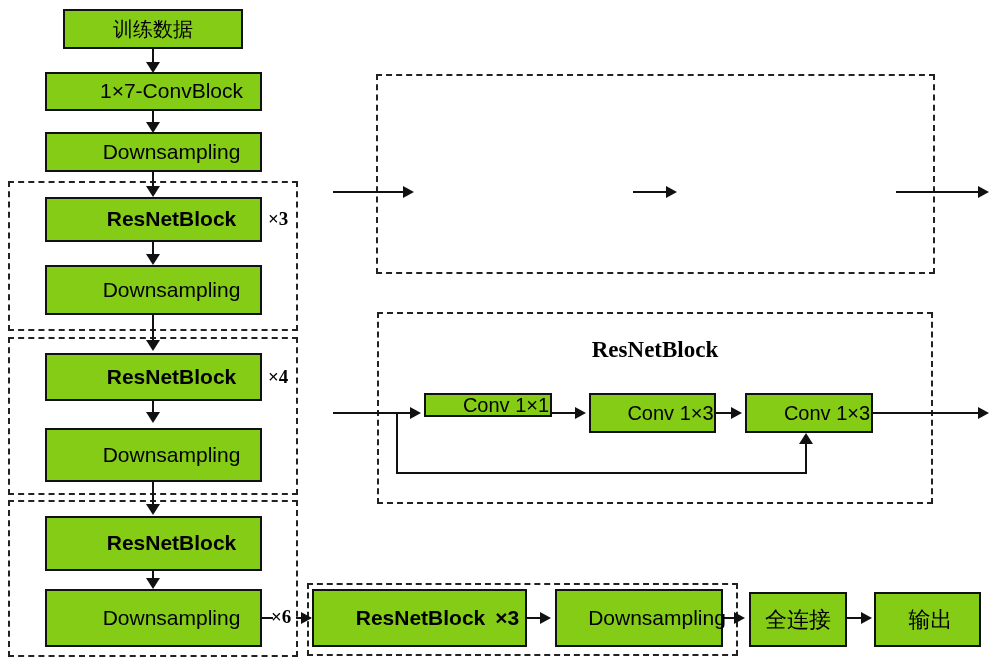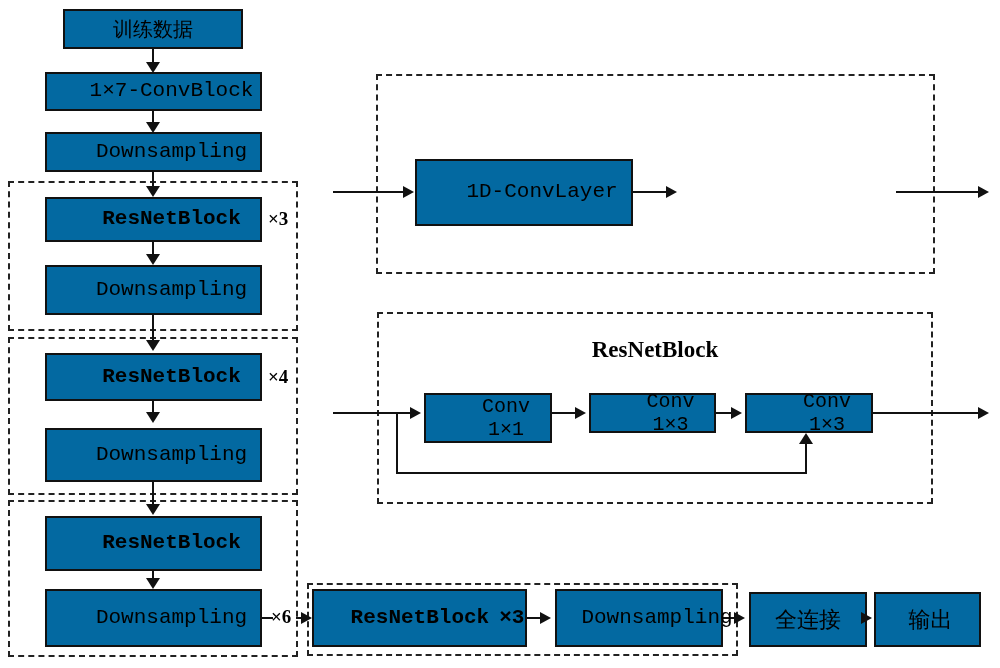--- a/index.html
+++ b/index.html
@@ -13,29 +13,29 @@
     height: 668px;
     background: #ffffff;
     overflow: hidden;
     font-family: "Liberation Serif", "DejaVu Serif", serif;
     color: #000000;
   }
   .box {
     position: absolute;
     box-sizing: border-box;
     border: 2px solid #111111;
-    background: #0369a1;
+    background: #84cc16;
     display: flex;
     align-items: center;
     justify-content: center;
     text-align: center;
     line-height: 1.15;
     z-index: 3;
   }
-  .box.serif   { font-family: Liberation Mono, monospace; padding-left: 36px; }
+  .box.serif   { font-family: Liberation Sans, sans-serif; padding-left: 36px; }
   .box.bold    { font-weight: bold; }
   .dashed {
     position: absolute;
     box-sizing: border-box;
     border: 2px dashed #222222;
     background: transparent;
     z-index: 1;
   }
   .vline {
     position: absolute;
@@ -149,52 +149,51 @@
     <span>ResNetBlock</span>
       <span class="inline-mult">×3</span>
   </div>
   <div class="hline" style="left:527px; top:617px; width:16px;"></div>
   <div class="arrow-right" style="left:540px; top:612px;"></div>
 
   <div class="box serif" style="left:555px; top:589px; width:168px; height:58px; font-size:21px;">Downsampling</div>
   <div class="hline" style="left:723px; top:617px; width:15px;"></div>
   <div class="arrow-right" style="left:734px; top:612px;"></div>
 
-  <div class="box cn" style="left:749px; top:592px; width:118px; height:55px; font-size:22px;">全连接</div>
+  <div class="box cn" style="left:749px; top:592px; width:98px; height:55px; font-size:22px;">全连接</div>
   <div class="hline" style="left:847px; top:617px; width:17px;"></div>
   <div class="arrow-right" style="left:861px; top:612px;"></div>
 
   <div class="box cn" style="left:874px; top:592px; width:107px; height:55px; font-size:22px;padding-left:6px;">输出</div>
 
   <div class="dashed" style="left:376px; top:74px; width:559px; height:200px;"></div>
 
   <div class="hline" style="left:333px; top:191px; width:74px;"></div>
   <div class="arrow-right" style="left:403px; top:186px;"></div>
 
-  <div class="box serif" style="left:415px; top:159px; width:218px; height:67px; font-size:21px;">1D-ConvLayer</div>
 
   <div class="hline" style="left:633px; top:191px; width:36px;"></div>
   <div class="arrow-right" style="left:666px; top:186px;"></div>
 
 
   <div class="hline" style="left:896px; top:191px; width:87px;"></div>
   <div class="arrow-right" style="left:978px; top:186px;"></div>
 
   <div class="dashed" style="left:377px; top:312px; width:556px; height:192px;"></div>
   <div class="grp-title" style="left:377px; top:337px; width:556px; font-size:23px;">ResNetBlock</div>
 
   <div class="hline" style="left:333px; top:412px; width:85px;"></div>
   <div class="arrow-right" style="left:410px; top:407px;"></div>
 
   <div class="vline" style="left:396px; top:412px; height:62px;"></div>
   <div class="hline" style="left:396px; top:472px; width:411px;"></div>
   <div class="vline" style="left:805px; top:443px; height:31px;"></div>
   <div class="arrow-up" style="left:799px; top:433px;"></div>
 
-  <div class="box serif" style="left:424px; top:393px; width:128px; height:50px; font-size:20px;">Conv 1×1</div>
+  <div class="box serif" style="left:424px; top:393px; width:128px; height:24px; font-size:20px;">Conv 1×1</div>
   <div class="hline" style="left:552px; top:412px; width:25px;"></div>
   <div class="arrow-right" style="left:575px; top:407px;"></div>
 
   <div class="box serif" style="left:589px; top:393px; width:127px; height:40px; font-size:20px;">Conv 1×3</div>
   <div class="hline" style="left:716px; top:412px; width:18px;"></div>
   <div class="arrow-right" style="left:731px; top:407px;"></div>
 
   <div class="box serif" style="left:745px; top:393px; width:128px; height:40px; font-size:20px;">Conv 1×3</div>
 
   <div class="hline" style="left:873px; top:412px; width:110px;"></div>

